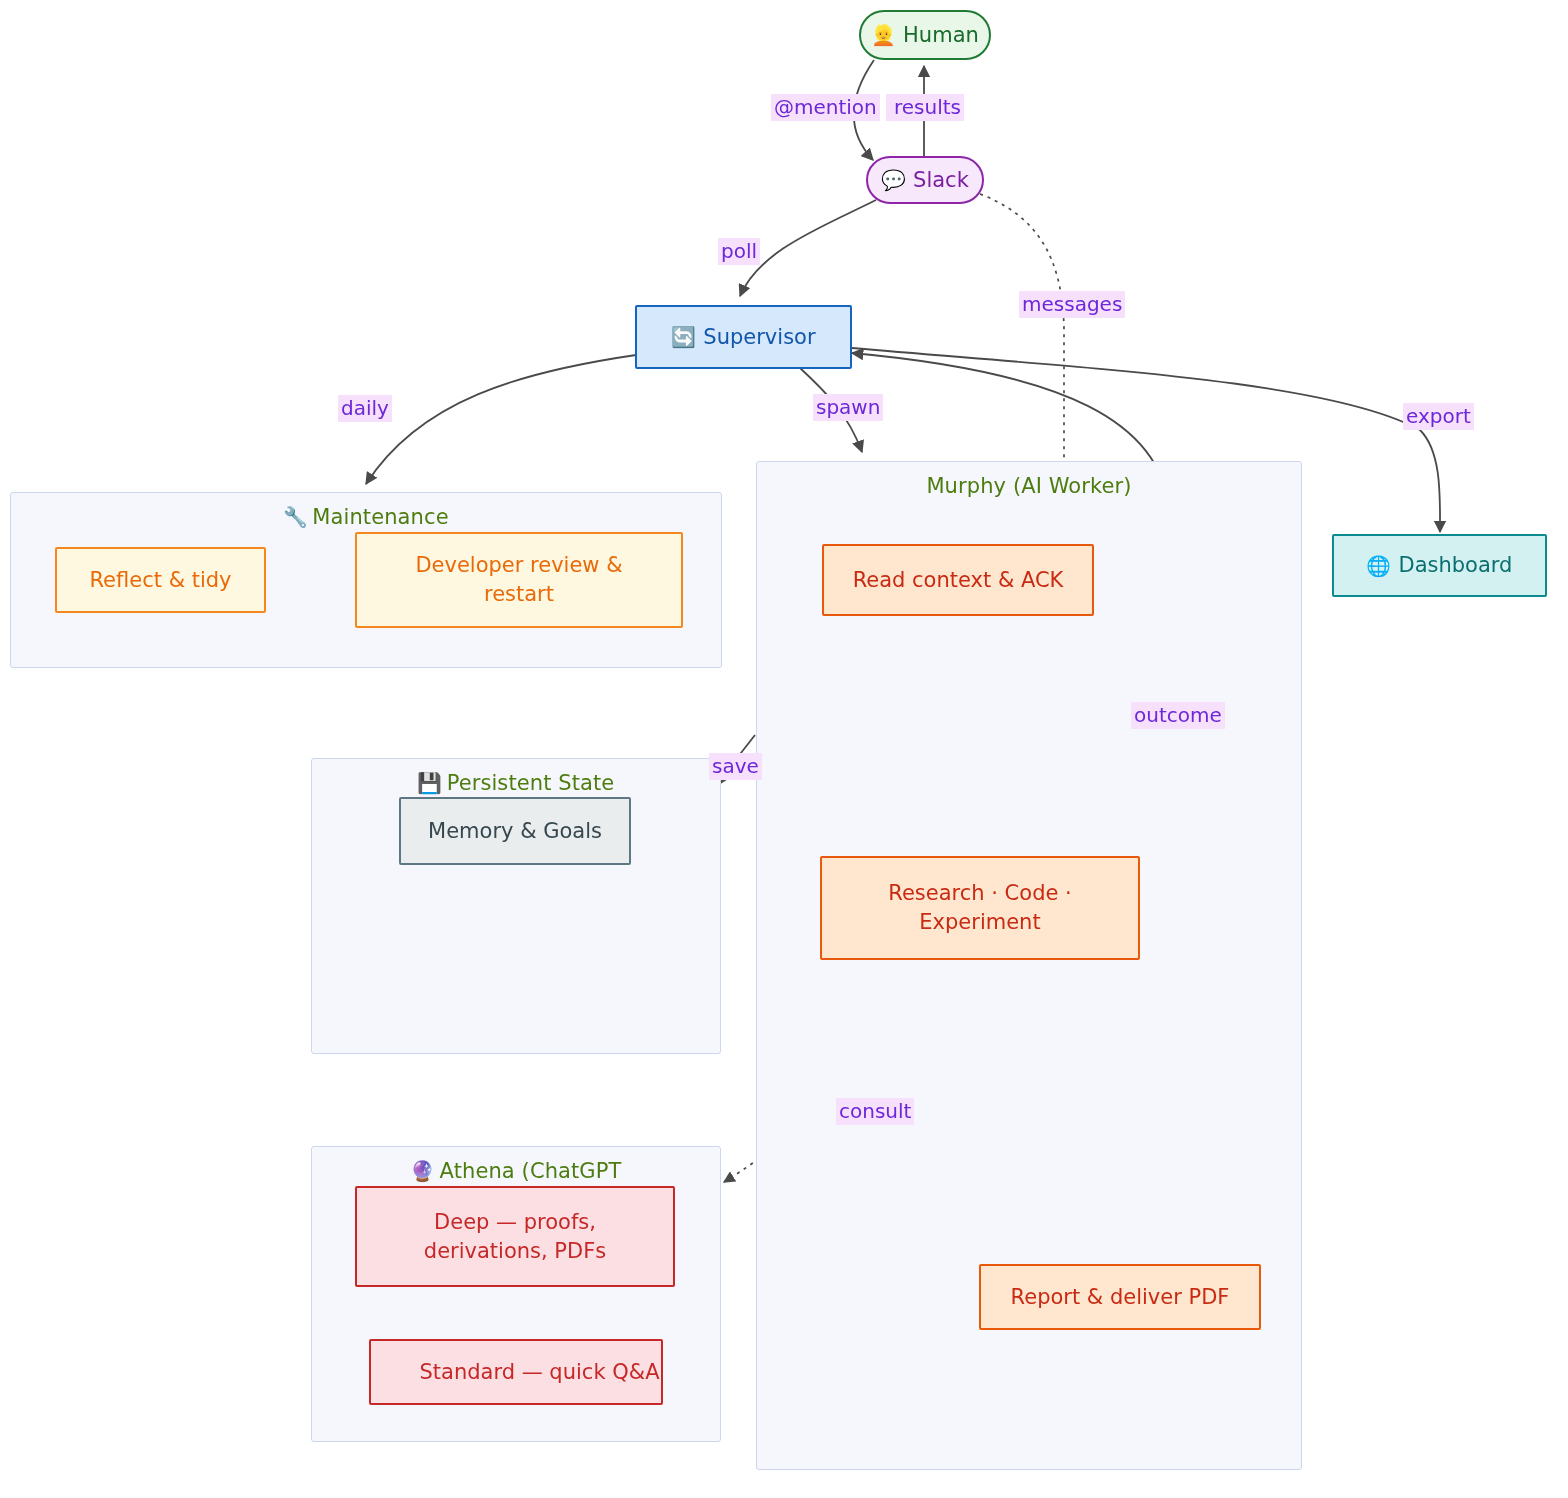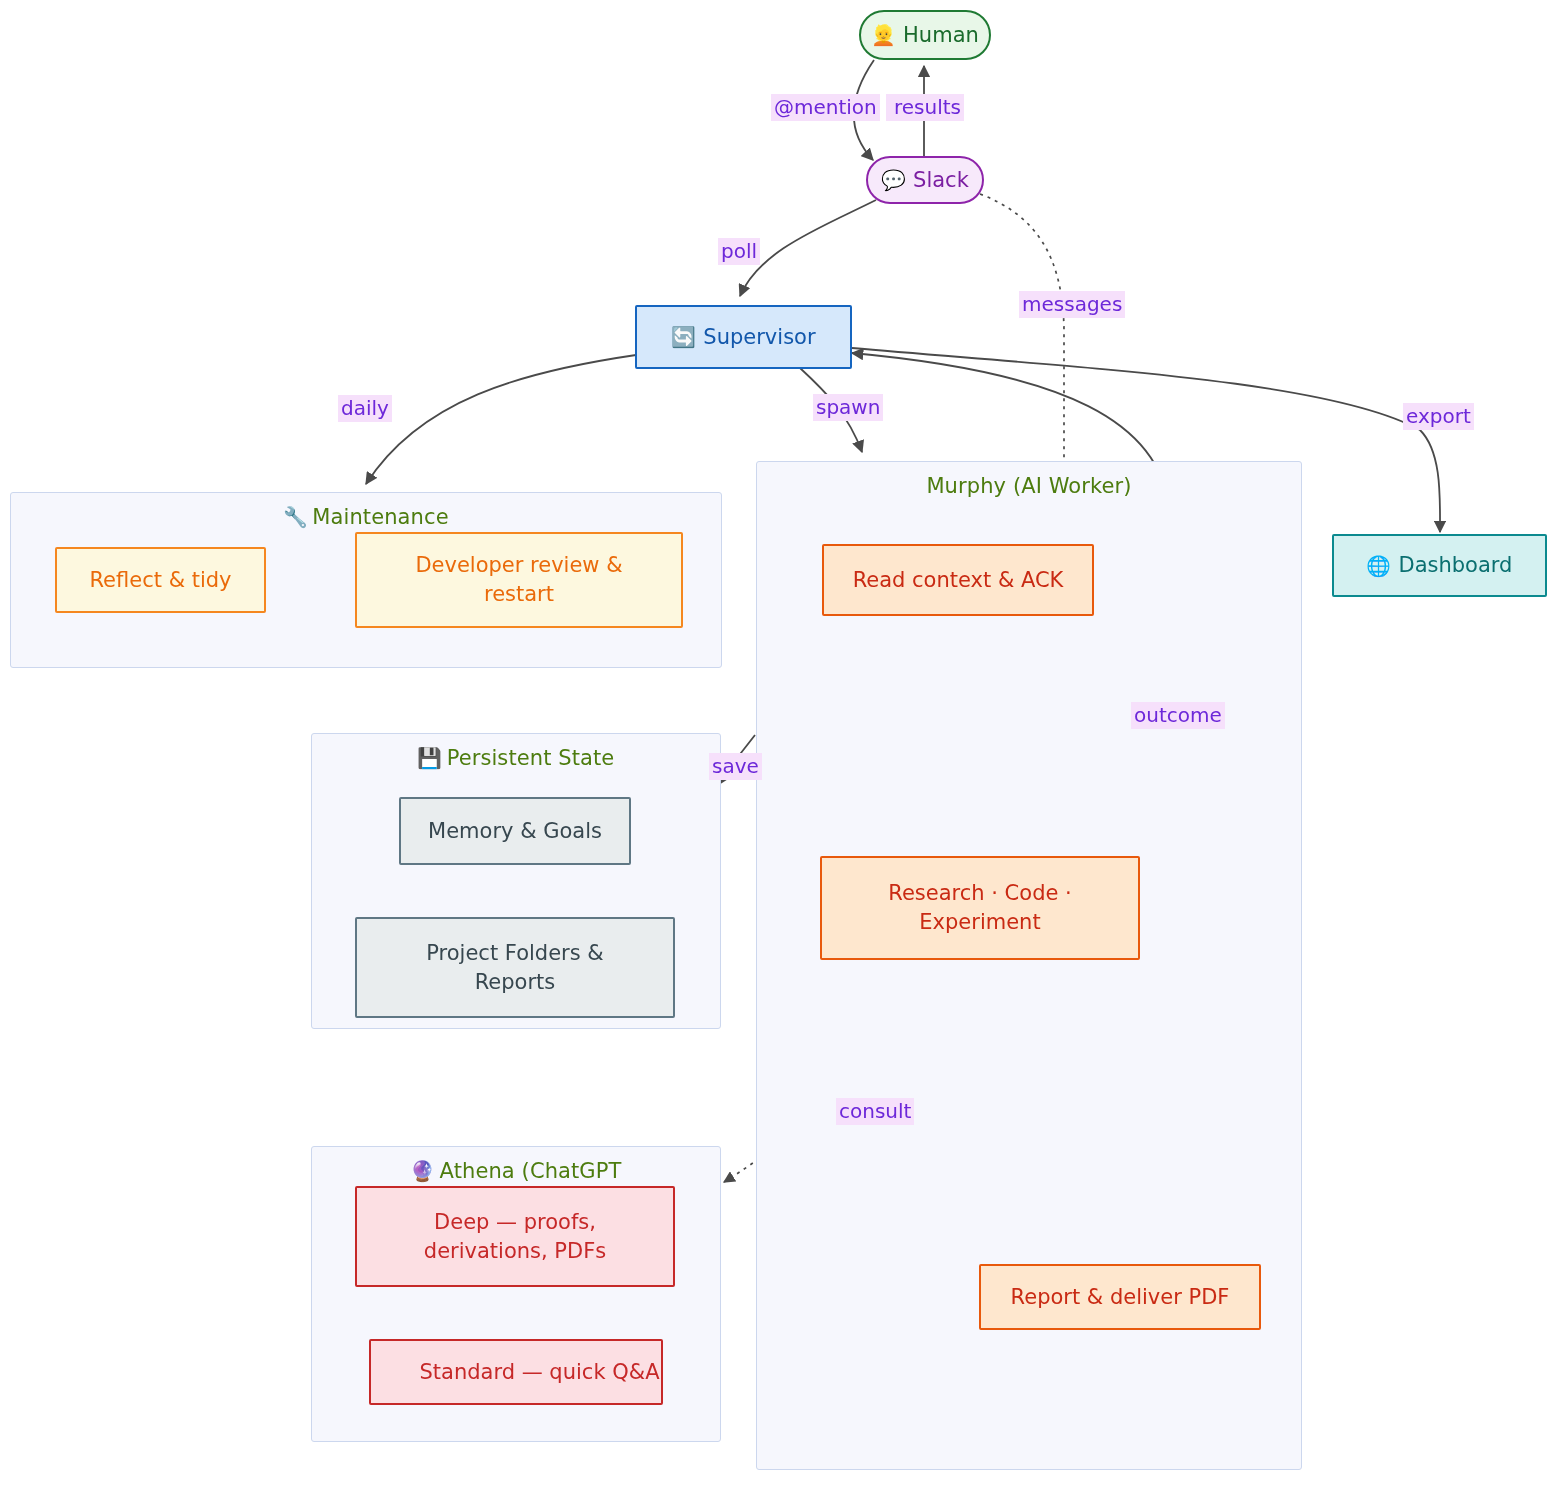--- a/index.html
+++ b/index.html
@@ -145,21 +145,21 @@
       <span class="sg-icon">🔧</span><span>Maintenance</span>
     </div>
   </div>
 
   <div class="subgraph" style="left:756px; top:461px; width:546px; height:1009px;">
     <div class="subgraph-title">
       <span>Murphy (AI Worker)</span>
     </div>
   </div>
 
-  <div class="subgraph" style="left:311px; top:733px; width:410px; height:296px;">
+  <div class="subgraph" style="left:311px; top:758px; width:410px; height:296px;">
     <div class="subgraph-title">
       <span class="sg-icon">💾</span><span>Persistent State</span>
     </div>
   </div>
 
   <div class="subgraph" style="left:311px; top:1146px; width:410px; height:296px;">
     <div class="subgraph-title">
       <span class="sg-icon">🔮</span><span>Athena (ChatGPT</span>
     </div>
   </div>
@@ -201,23 +201,20 @@
   </div>
 
   <div class="node rect n-state" style="left:399px; top:797px; width:232px; height:68px;">
     <span>Memory &amp; Goals</span>
   </div>
 
   <div class="node rect n-murphy" style="left:979px; top:1264px; width:282px; height:66px;">
     <span>Report &amp; deliver PDF</span>
   </div>
 
-  <div class="node rect n-state" style="left:355px; top:917px; width:320px; height:101px; padding:0 40px;">
-    <span>Project Folders &amp; Reports</span>
-  </div>
 
   <div class="node rect n-athena" style="left:355px; top:1186px; width:320px; height:101px; padding:0 46px;">
     <span>Deep — proofs, derivations, PDFs</span>
   </div>
 
   <div class="node rect n-athena" style="left:369px; top:1339px; width:294px; height:66px;">
     <span>Standard — quick Q&amp;A</span>
   </div>
 
   <div class="edge-label" style="left:771px; top:94px;">@mention</div>

